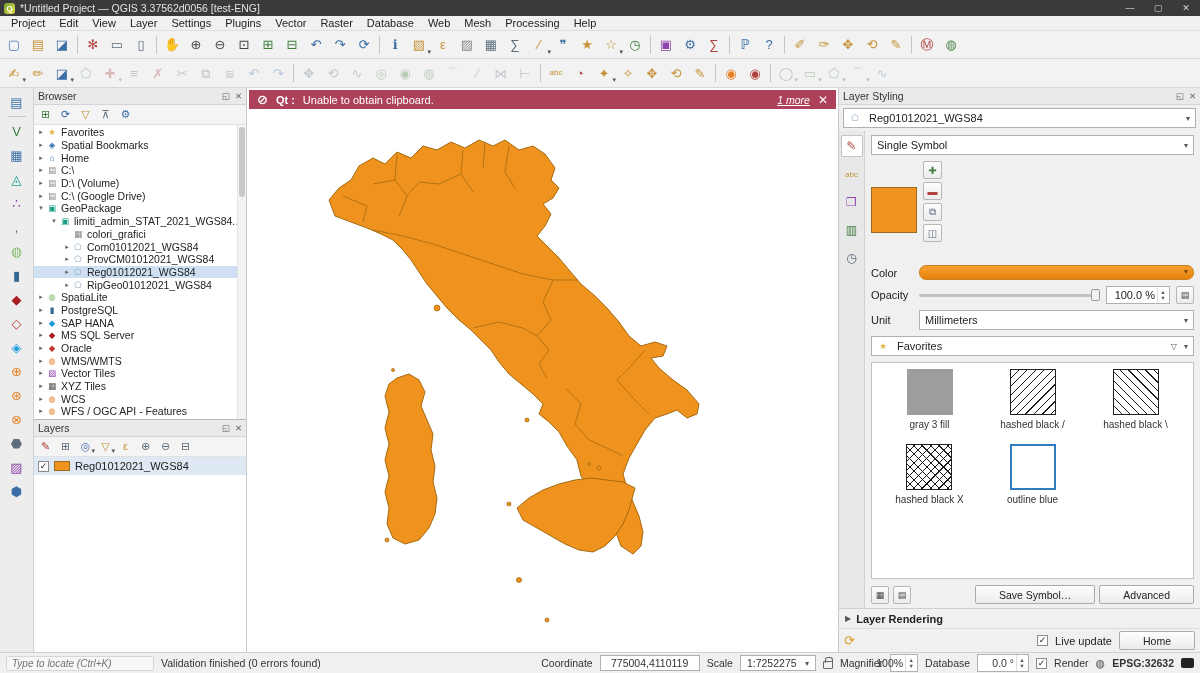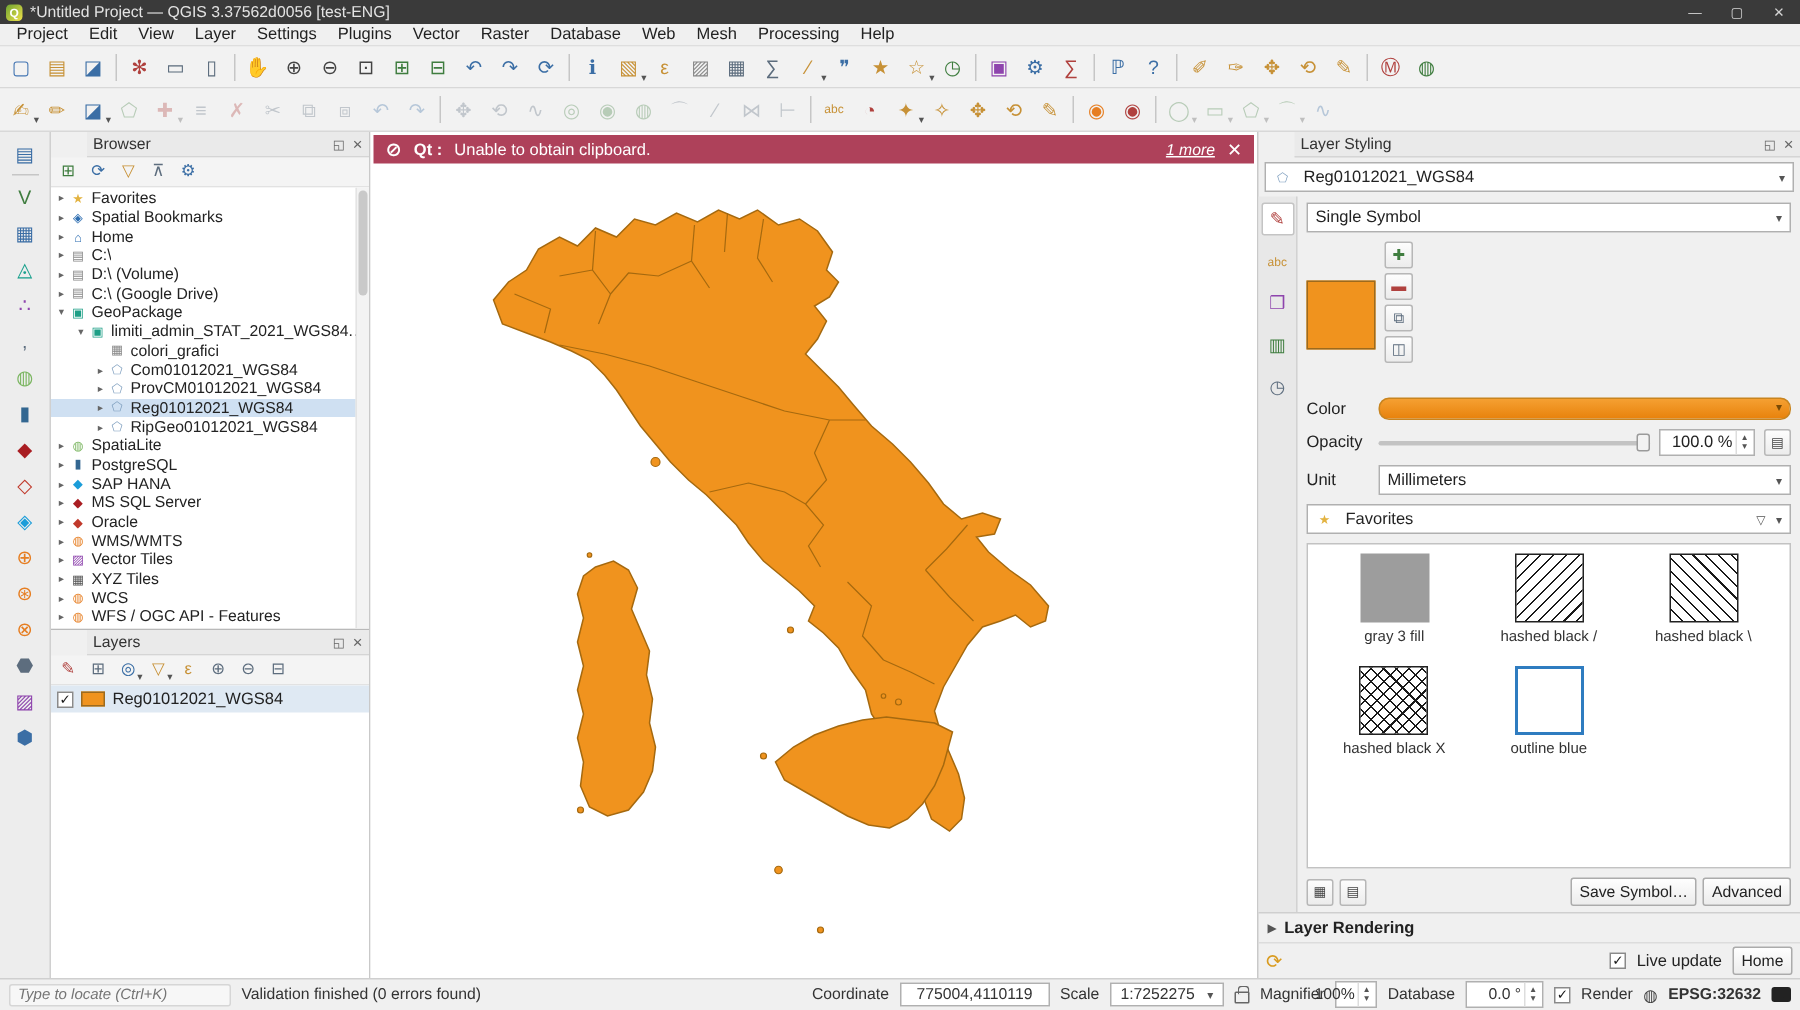--- a/index.html
+++ b/index.html
@@ -19,21 +19,21 @@
   .tbtn.disabled{opacity:.32;}
   .sep{width:1px;height:18px;background:#c6c6c6;margin:0 3px;flex:none;}
   .main{display:flex;height:564px;}
   .left-strip{width:34px;background:#ededed;border-right:1px solid #d0d0d0;display:flex;flex-direction:column;align-items:center;padding-top:2px;flex:none;}
   .left-strip .tbtn{width:26px;height:24px;}
   .left-strip .sep{width:18px;height:1px;margin:2px 0;}
   .left-panels{width:213px;flex:none;display:flex;flex-direction:column;border-right:1px solid #c9c9c9;background:#f0f0f0;}
   .panel{display:flex;flex-direction:column;min-height:0;}
   .panel-browser{height:332px;border-bottom:1px solid #b9b9b9;}
   .panel-layers{flex:1;}
-  .panel-header{height:17px;flex:none;display:flex;align-items:center;padding:0 4px;font-size:10.5px;color:#333;background:#eaeaea;border-bottom:1px solid #d5d5d5;margin-left:24px;}
+  .panel-header{height:17px;flex:none;display:flex;align-items:center;padding:0 4px;font-size:10.5px;color:#333;background:#eaeaea;border-bottom:1px solid #d5d5d5;}
   .hbtns{margin-left:auto;display:flex;gap:5px;color:#666;font-size:8.5px;}
   .panel-toolbar{height:20px;flex:none;display:flex;align-items:center;padding:0 2px;gap:1px;background:#f4f4f4;border-bottom:1px solid #e2e2e2;}
   .panel-toolbar .tbtn{width:19px;height:18px;}
   .panel-toolbar .tbtn .glyph{font-size:11px;}
   .tree-wrap{flex:1;background:#fff;position:relative;overflow:hidden;}
   .tree{padding-top:1px;}
   .tree-row{display:flex;align-items:center;height:12.7px;white-space:nowrap;font-size:10.5px;}
   .tree-row.selected{background:#cfe0f2;}
   .expander{width:10px;flex:none;font-size:7px;color:#666;text-align:center;}
   .ticon{width:12px;flex:none;font-size:8.5px;text-align:center;margin-right:3px;}
@@ -88,21 +88,21 @@
   .style-item{display:flex;flex-direction:column;align-items:center;}
   .swatch{width:46px;height:46px;}
   .sw-gradient{background:linear-gradient(135deg,#0d0887 0%,#6a00a8 25%,#b12a90 45%,#e16462 68%,#fca636 85%,#f0f921 100%);}
   .sw-gray{background:#9d9d9d;}
   .sw-hash-fwd{background:repeating-linear-gradient(135deg,#fff 0 5px,#1a1a1a 5px 6px);border:1px solid #222;}
   .sw-hash-back{background:repeating-linear-gradient(45deg,#fff 0 5px,#1a1a1a 5px 6px);border:1px solid #222;}
   .sw-hash-x{background:repeating-linear-gradient(45deg,rgba(255,255,255,0) 0 5px,#1a1a1a 5px 6px),repeating-linear-gradient(135deg,#fff 0 5px,#1a1a1a 5px 6px);border:1px solid #222;}
   .sw-outline{background:#fff;border:2px solid #2f7cc0;}
   .slabel{font-size:10px;color:#333;margin-top:4px;text-align:center;}
   .styles-footer{display:flex;align-items:center;gap:4px;flex:none;}
-  .btn{height:19px;padding:0 5px;border:1px solid #ababab;background:linear-gradient(#fefefe,#ececec);display:flex;align-items:center;border-radius:2px;font-size:10.5px;color:#222;}
+  .btn{height:19px;padding:0 23px;border:1px solid #ababab;background:linear-gradient(#fefefe,#ececec);display:flex;align-items:center;border-radius:2px;font-size:10.5px;color:#222;}
   .layer-rendering{flex:none;border-top:1px solid #cfcfcf;height:20px;display:flex;align-items:center;gap:5px;padding:0 6px;font-weight:bold;color:#222;}
   .lr-arrow{font-size:8px;color:#555;}
   .styling-footer{flex:none;height:24px;display:flex;align-items:center;gap:7px;padding:0 5px;border-top:1px solid #dcdcdc;}
   .refresh-glyph{font-size:13px;color:#d99b1f;}
   .statusbar{height:21px;display:flex;align-items:center;gap:7px;padding:0 6px;background:#f0f0f0;border-top:1px solid #cfcfcf;font-size:10.5px;color:#333;}
   .locate{width:148px;height:15px;border:1px solid #d6d6d6;background:#f7f7f7;border-radius:2px;font-style:italic;font-size:10px;color:#888;padding:0 5px;font-family:inherit;}
   .flexspacer{flex:1;}
   .sbox{height:16px;background:#fff;border:1px solid #b0b0b0;display:flex;align-items:center;justify-content:center;padding:0 6px;}
   .coordbox{min-width:100px;}
   .scalebox{min-width:76px;gap:8px;}

